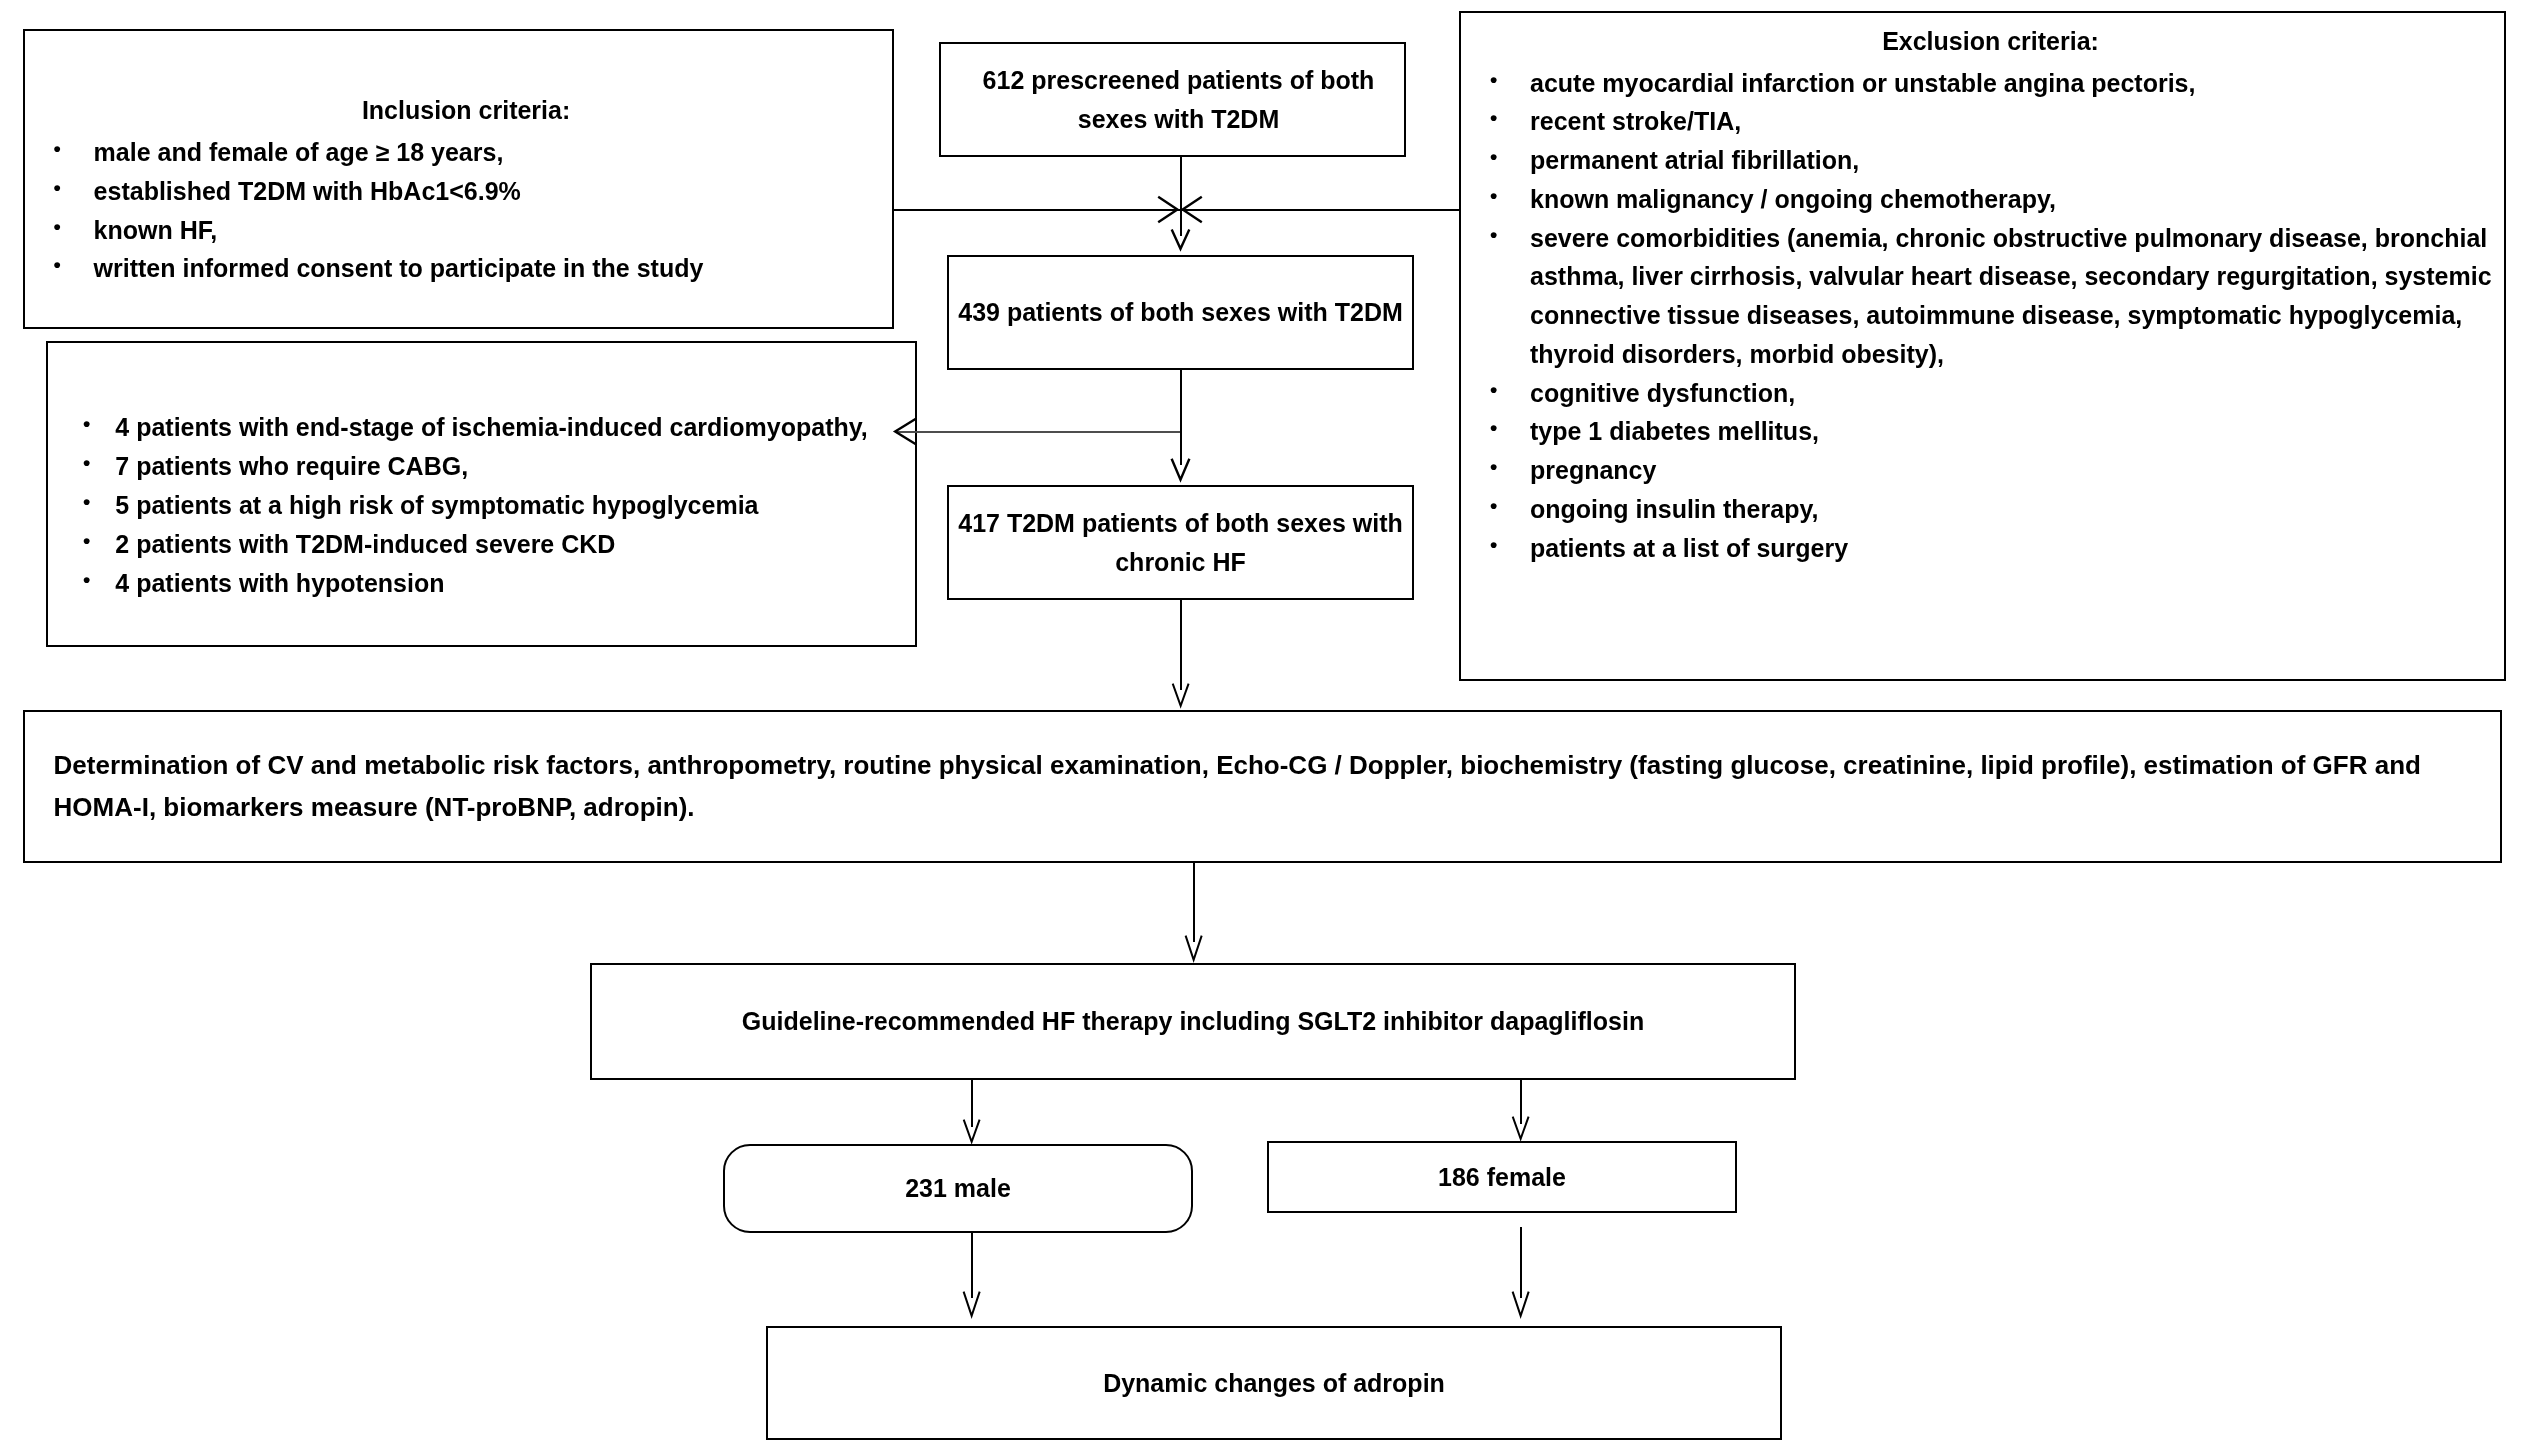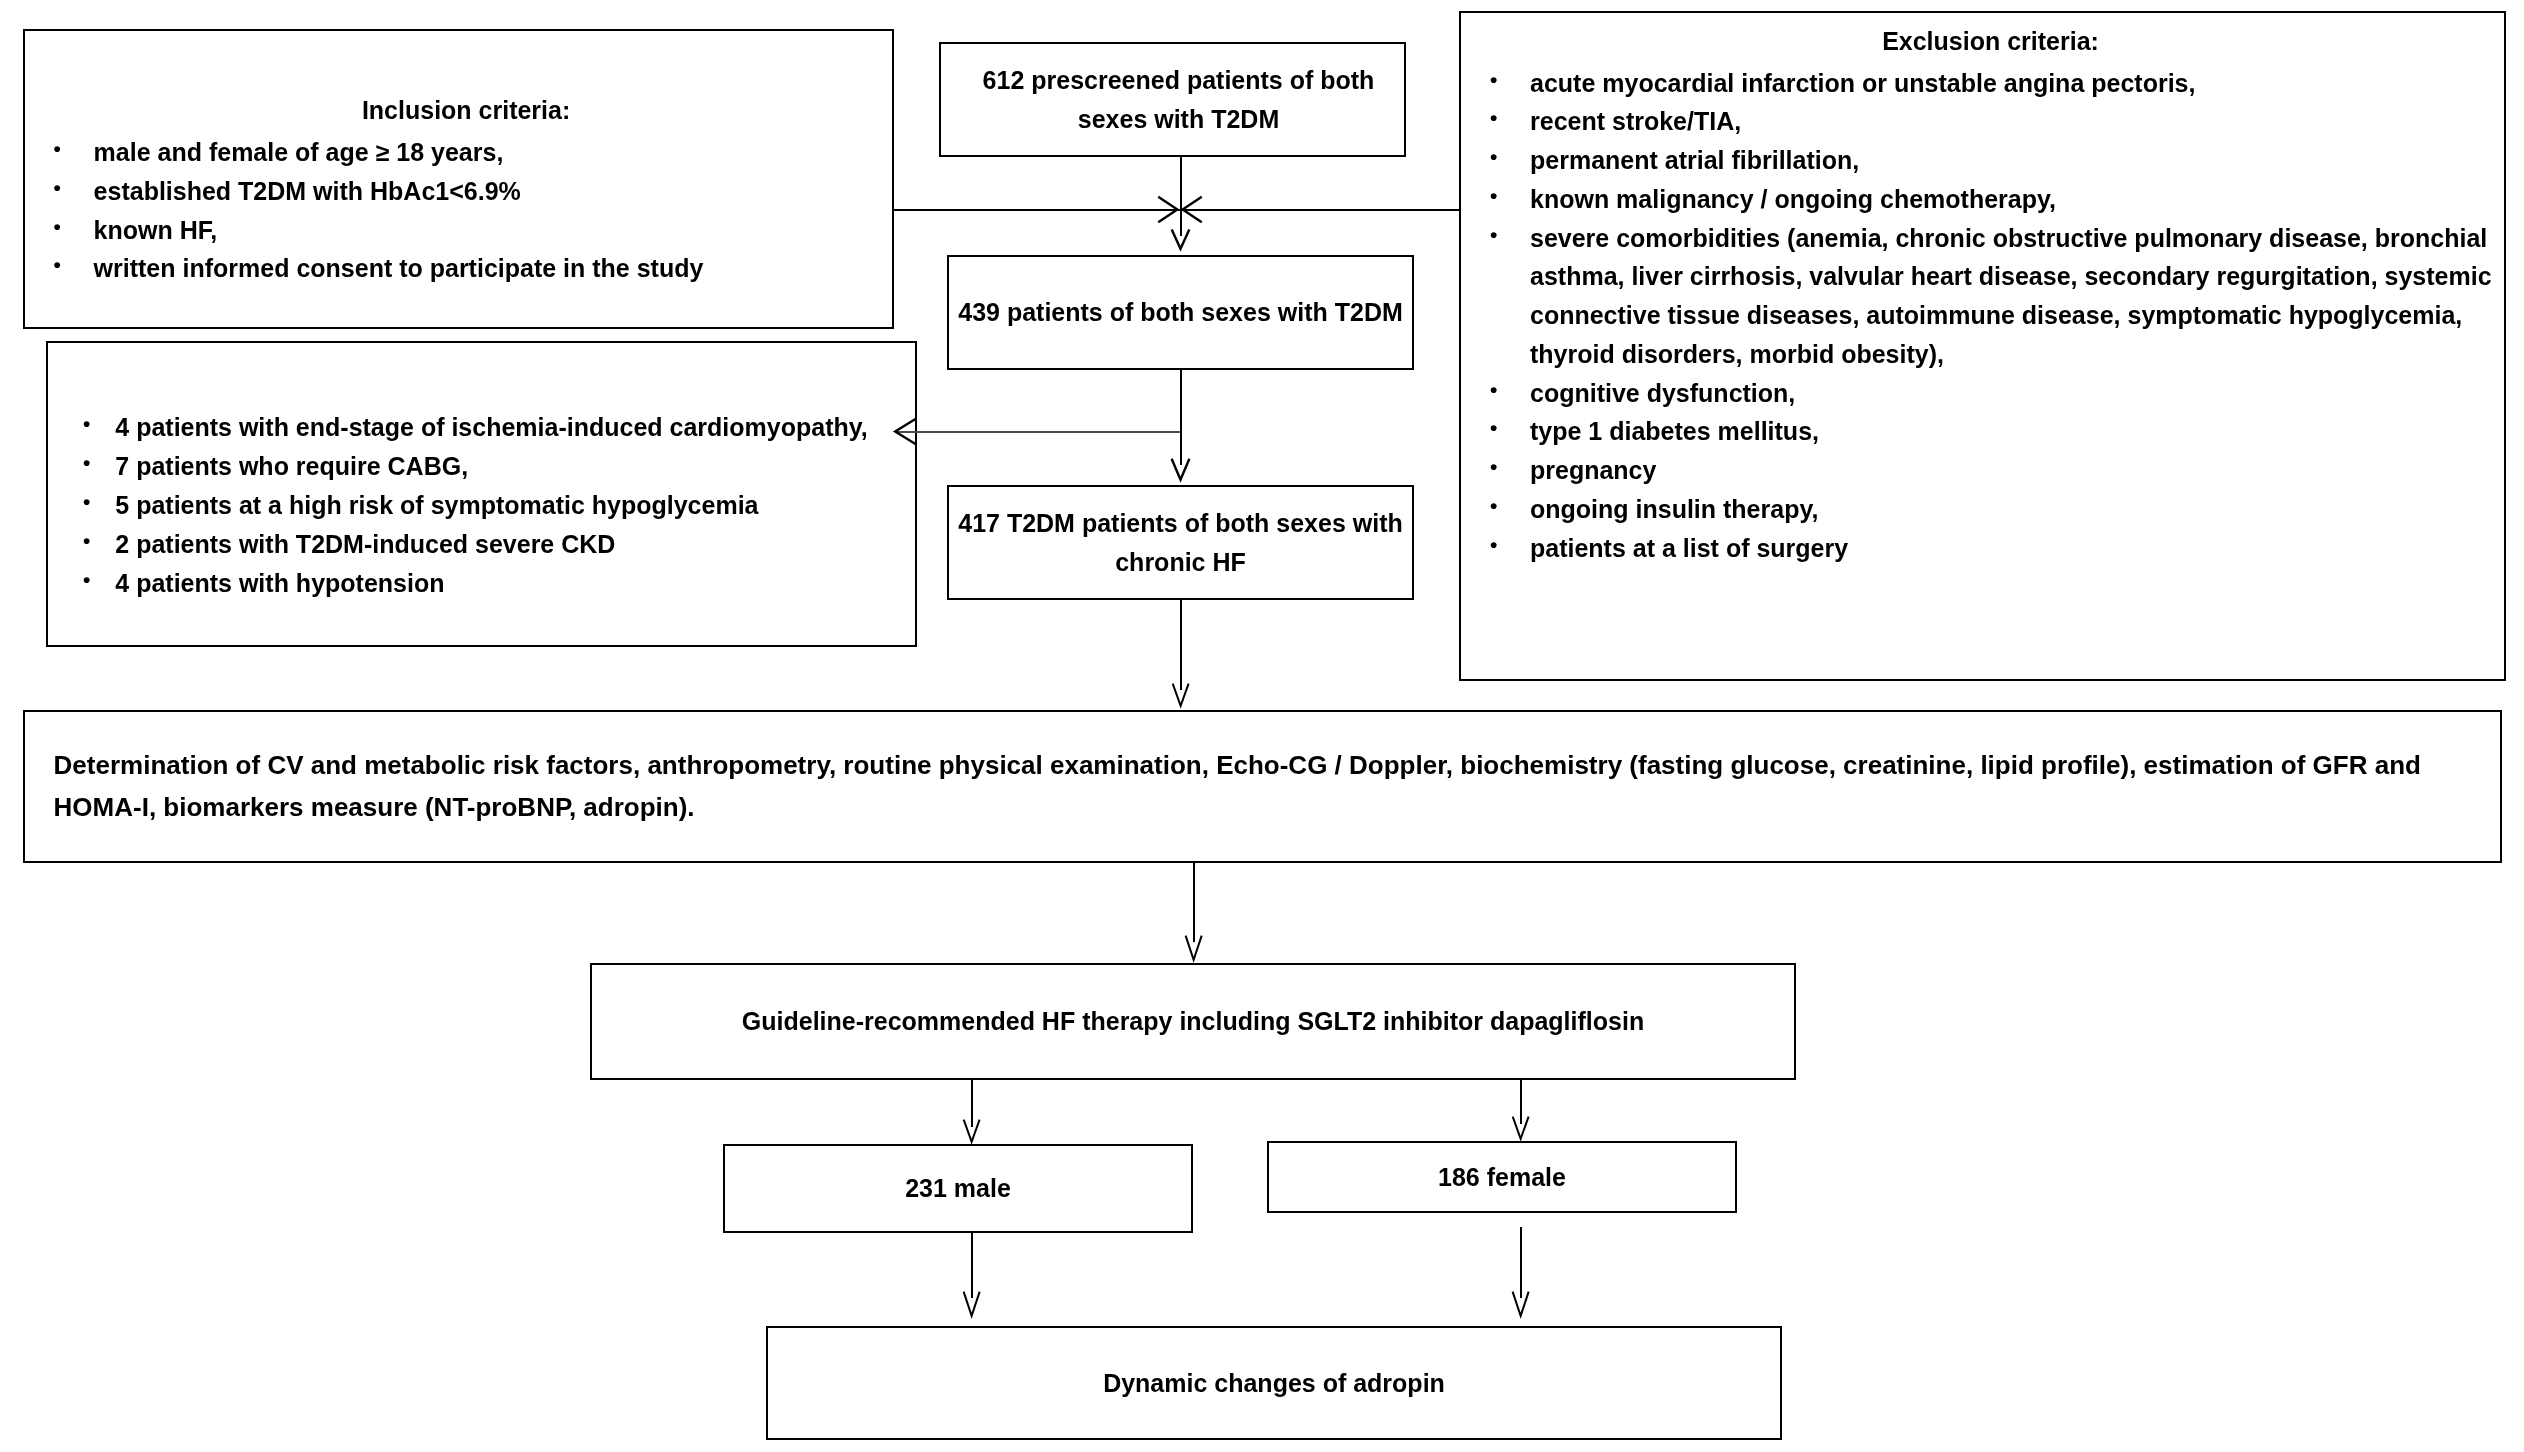--- a/index.html
+++ b/index.html
@@ -183,21 +183,21 @@
       <div class="wide-text">Determination of CV and metabolic risk factors,  anthropometry, routine physical examination, Echo-CG / Doppler, biochemistry (fasting glucose, creatinine, lipid profile), estimation of GFR and HOMA-I, biomarkers measure (NT-proBNP, adropin).</div>
     </div>
   </div>
 
   <div class="node" style="left:590px; top:963px; width:1206px; height:117px;">
     <div class="node-inner">
       <div class="center-title">Guideline-recommended  HF therapy including SGLT2 inhibitor dapagliflosin</div>
     </div>
   </div>
 
-  <div class="node" style="left:723px; top:1144px; width:470px; height:89px;">
+  <div class="node" style="left:723px; top:1144px; width:470px; height:89px;border-radius:27px;">
     <div class="node-inner">
       <div class="center-title">231 male</div>
     </div>
   </div>
 
   <div class="node" style="left:1267px; top:1141px; width:470px; height:72px;">
     <div class="node-inner">
       <div class="center-title">186 female</div>
     </div>
   </div>

